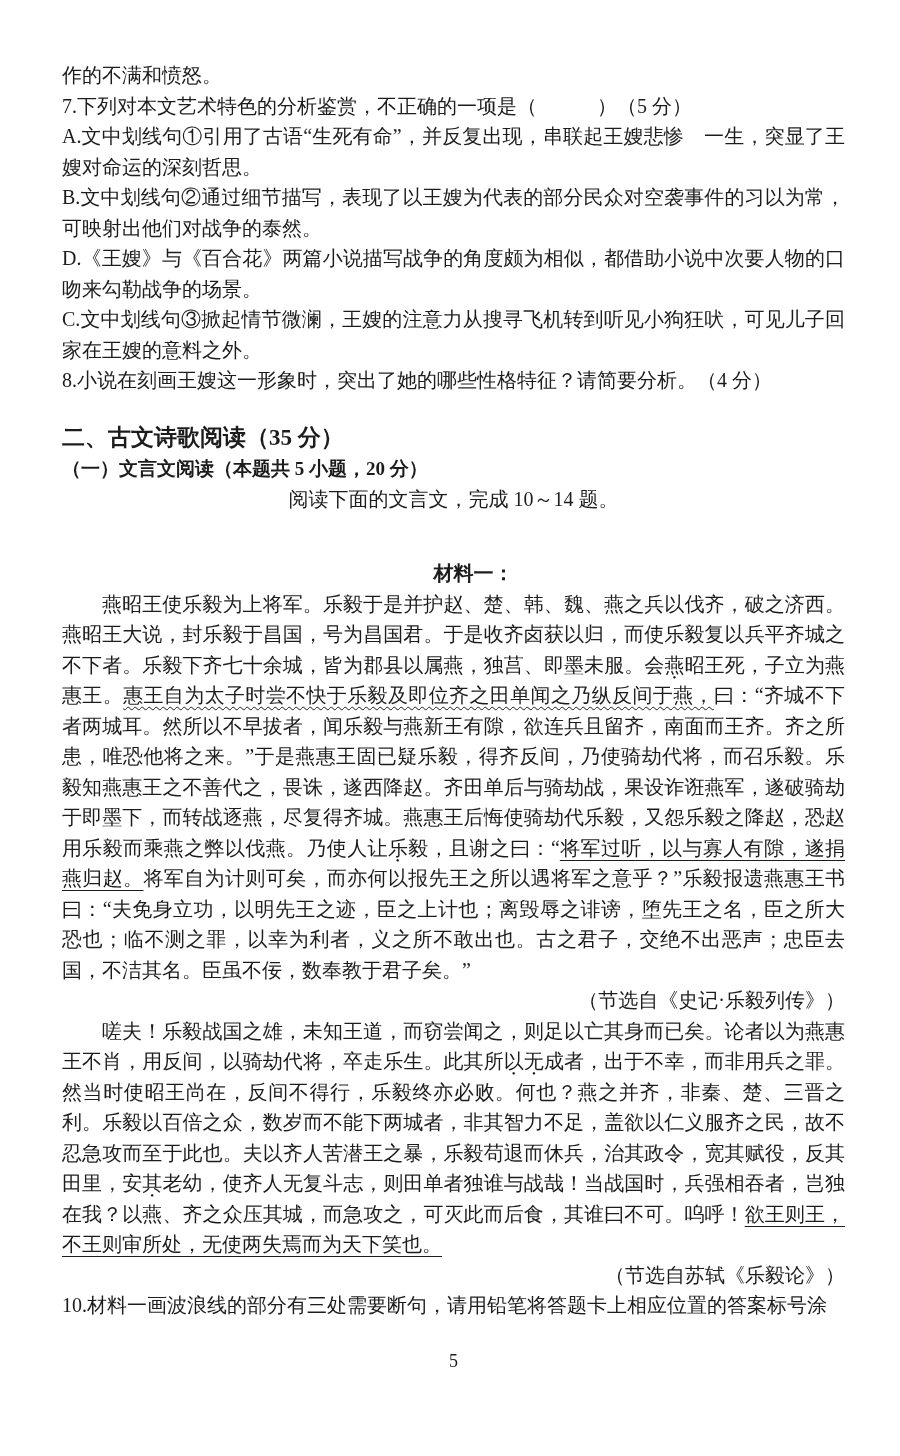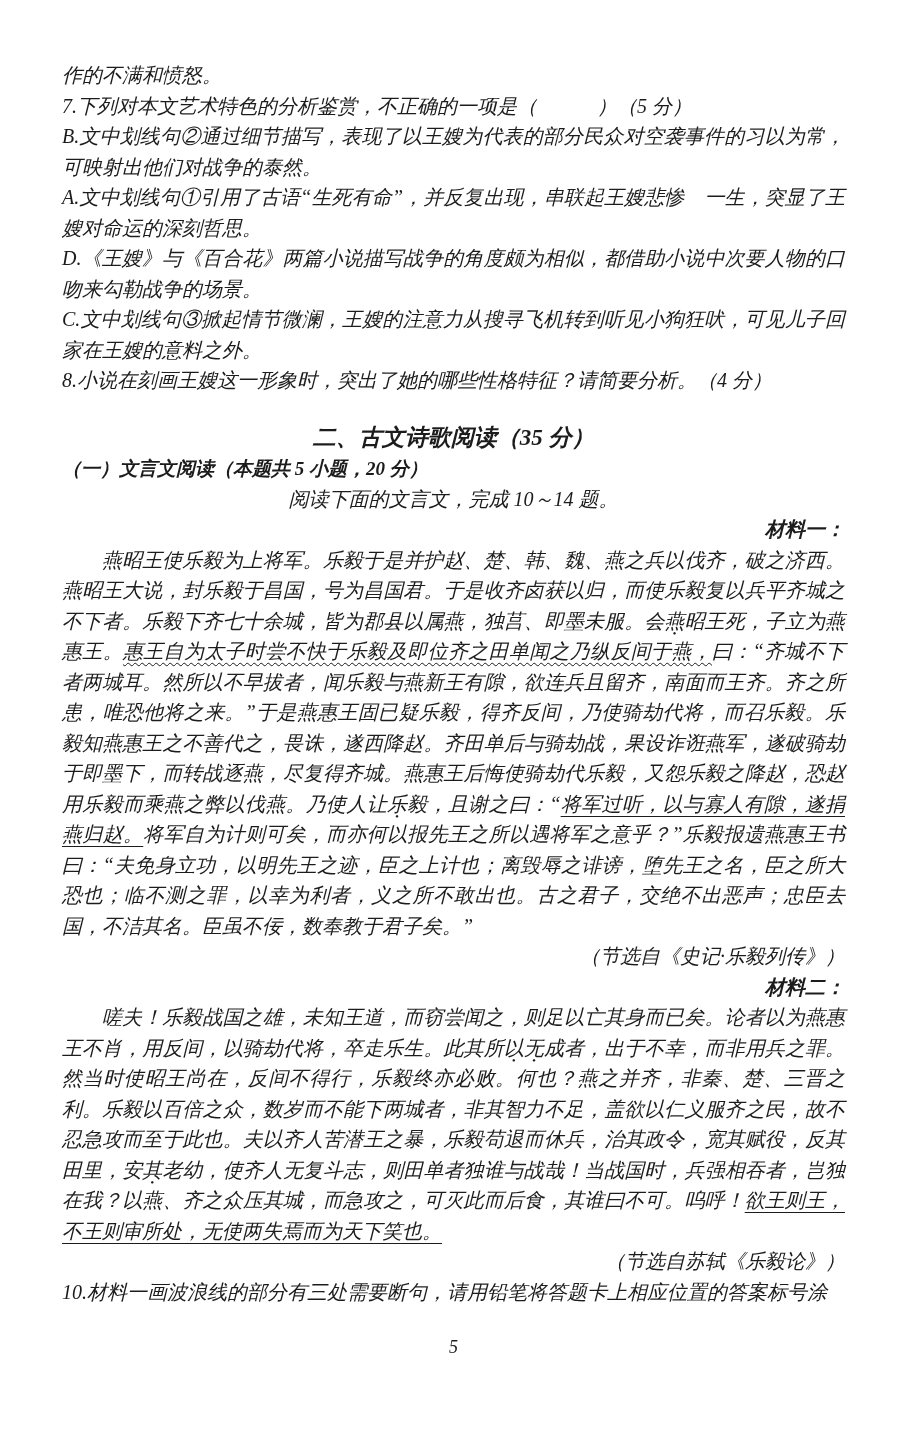--- a/index.html
+++ b/index.html
@@ -2,32 +2,32 @@
 <html lang="zh"><head>
 <meta charset="utf-8">
 <style>
   html, body { margin:0; padding:0; background:#ffffff; }
   body {
     width:900px; height:1456px;
     font-family:"Liberation Serif","DejaVu Serif",serif;
     color:#1c1c1c;
     overflow:hidden;
   }
-  .sheet { padding:60px 55px 0 62px; box-sizing:border-box; width:900px; height:1456px;font-style:italic; }
+  .sheet { padding:60px 55px 0 62px; box-sizing:border-box; width:900px; height:1456px; }
   p { margin:0; font-size:20px; line-height:30.5px; text-align:justify; text-justify:inter-ideograph; }
   .qline { }
   .section-title {
     font-weight:bold; font-size:23px; line-height:31px;
-    margin-top:26px; text-align:center;
+    margin-top:26px; text-align:left;
   }
   .subsection-title {
     font-weight:bold; font-size:19px; line-height:31px; text-align:left;
   }
   .instruction { text-align:center; }
-  .mat-label { font-weight:bold; text-indent:2em; text-align:right; }
+  .mat-label { font-weight:bold; text-indent:2em; text-align:center;margin-top:44px; }
   .passage { text-indent:2em; }
   .kai { }
   .attribution { text-align:center; text-align-last:right; }
   .wavy {
     text-decoration-line:underline;
     text-decoration-style:wavy;
     text-decoration-thickness:1px;
     text-underline-offset:4px;
   }
   .uline {
@@ -46,35 +46,34 @@
   .page-number { margin-top:25px; text-align:center; text-align-last:center; font-size:18px; }
 </style>
 </head>
 <body>
 
 <div class="sheet">
 
   <p class="qline">作的不满和愤怒。</p>
 
   <p class="qline">7.下列对本文艺术特色的分析鉴赏，不正确的一项是（　　　）（5 分）</p>
+  <p class="qline">A.文中划线句①引用了古语“生死有命”，并反复出现，串联起王嫂悲惨　一生，突显了王嫂对命运的深刻哲思。</p>
   <p class="qline">B.文中划线句②通过细节描写，表现了以王嫂为代表的部分民众对空袭事件的习以为常，可映射出他们对战争的泰然。</p>
-  <p class="qline">A.文中划线句①引用了古语“生死有命”，并反复出现，串联起王嫂悲惨　一生，突显了王嫂对命运的深刻哲思。</p>
   <p class="qline">D.《王嫂》与《百合花》两篇小说描写战争的角度颇为相似，都借助小说中次要人物的口吻来勾勒战争的场景。</p>
   <p class="qline">C.文中划线句③掀起情节微澜，王嫂的注意力从搜寻飞机转到听见小狗狂吠，可见儿子回家在王嫂的意料之外。</p>
   <p class="qline">8.小说在刻画王嫂这一形象时，突出了她的哪些性格特征？请简要分析。（4 分）</p>
 
   <p class="section-title">二、古文诗歌阅读（35 分）</p>
   <p class="subsection-title">（一）文言文阅读（本题共 5 小题，20 分）</p>
   <p class="instruction">阅读下面的文言文，完成 10～14 题。</p>
 
   <p class="mat-label">材料一：</p>
   <p class="passage kai"><span>燕昭王使乐毅为上将军。乐毅于是并护赵、楚、韩、魏、燕之兵以伐齐，破之济西。燕昭王大说，封乐毅于昌国，号为昌国君。于是收齐卤获以归，而使乐毅复以兵平齐城之不下者。乐毅下齐七十余城，皆为郡县以属燕，独莒、即墨未服。</span><span class="em">会</span><span>燕昭王死，子立为燕惠王。</span><span class="wavy">惠王自为太子时尝不快于乐毅及即位齐之田单闻之乃纵反间于燕，</span><span>曰：“齐城不下者两城耳。然所以不早拔者，闻乐毅与燕新王有隙，欲连兵且留齐，南面而王齐。齐之所患，唯恐他将之来。”于是燕惠王固已疑乐毅，得齐反间，乃使骑劫代将，而召乐毅。乐毅知燕惠王之不善代之，畏诛，遂西降赵。齐田单后与骑劫战，果设诈诳燕军，遂破骑劫于即墨下，而转战逐燕，尽复得齐城。燕惠王后悔使骑劫代乐毅，又怨乐毅之降赵，恐赵用乐毅而乘燕之弊以伐燕。乃使人</span><span class="em">让</span><span>乐毅，且谢之曰：“</span><span class="uline">将军过听，以与寡人有隙，遂捐燕归赵。</span><span>将军自为计则可矣，而亦何以报先王之所以遇将军之意乎？”乐毅报遗燕惠王书曰：“夫免身立功，以明先王之迹，臣之上计也；离毁辱之诽谤，堕先王之名，臣之所大恐也；临不测之罪，以幸为利者，义之所不敢出也。古之君子，交绝不出恶声；忠臣去国，不洁其名。臣虽不佞，数奉教于君子矣。”</span></p>
   <p class="attribution">（节选自《史记·乐毅列传》）</p>
 
-  <p class="mat-label">材料二：</p>
   <p class="passage kai"><span>嗟夫！乐毅战国之雄，未知王道，而窃尝闻之，则足以亡其身而已矣。论者以为燕惠王不肖，用反间，以骑劫代将，卒走乐生。此其</span><span class="em">所</span><span class="em">以</span><span>无成者，出于不幸，而非用兵之罪。然当时使昭王尚在，反间不得行，乐毅终亦必败。何也？燕之并齐，非秦、楚、三晋之利。乐毅以百倍之众，数岁而不能下两城者，非其智力不足，盖欲以仁义服齐之民，故不忍急攻而至于此也。夫以齐人苦潜王之暴，乐毅苟退而休兵，治其政令，宽其赋役，反其田里，</span><span class="em">安</span><span>其老幼，使齐人无复斗志，则田单者独谁与战哉！当战国时，兵强相吞者，岂独在我？以燕、齐之众压其城，而急攻之，可灭此而后食，其谁曰不可。呜呼！</span><span class="uline">欲王则王，不王则审所处，无使两失焉而为天下笑也。</span></p>
   <p class="attribution">（节选自苏轼《乐毅论》）</p>
 
   <p class="qline">10.材料一画波浪线的部分有三处需要断句，请用铅笔将答题卡上相应位置的答案标号涂</p>
 
   <p class="page-number">5</p>
 
 </div>
 
 </body></html>

